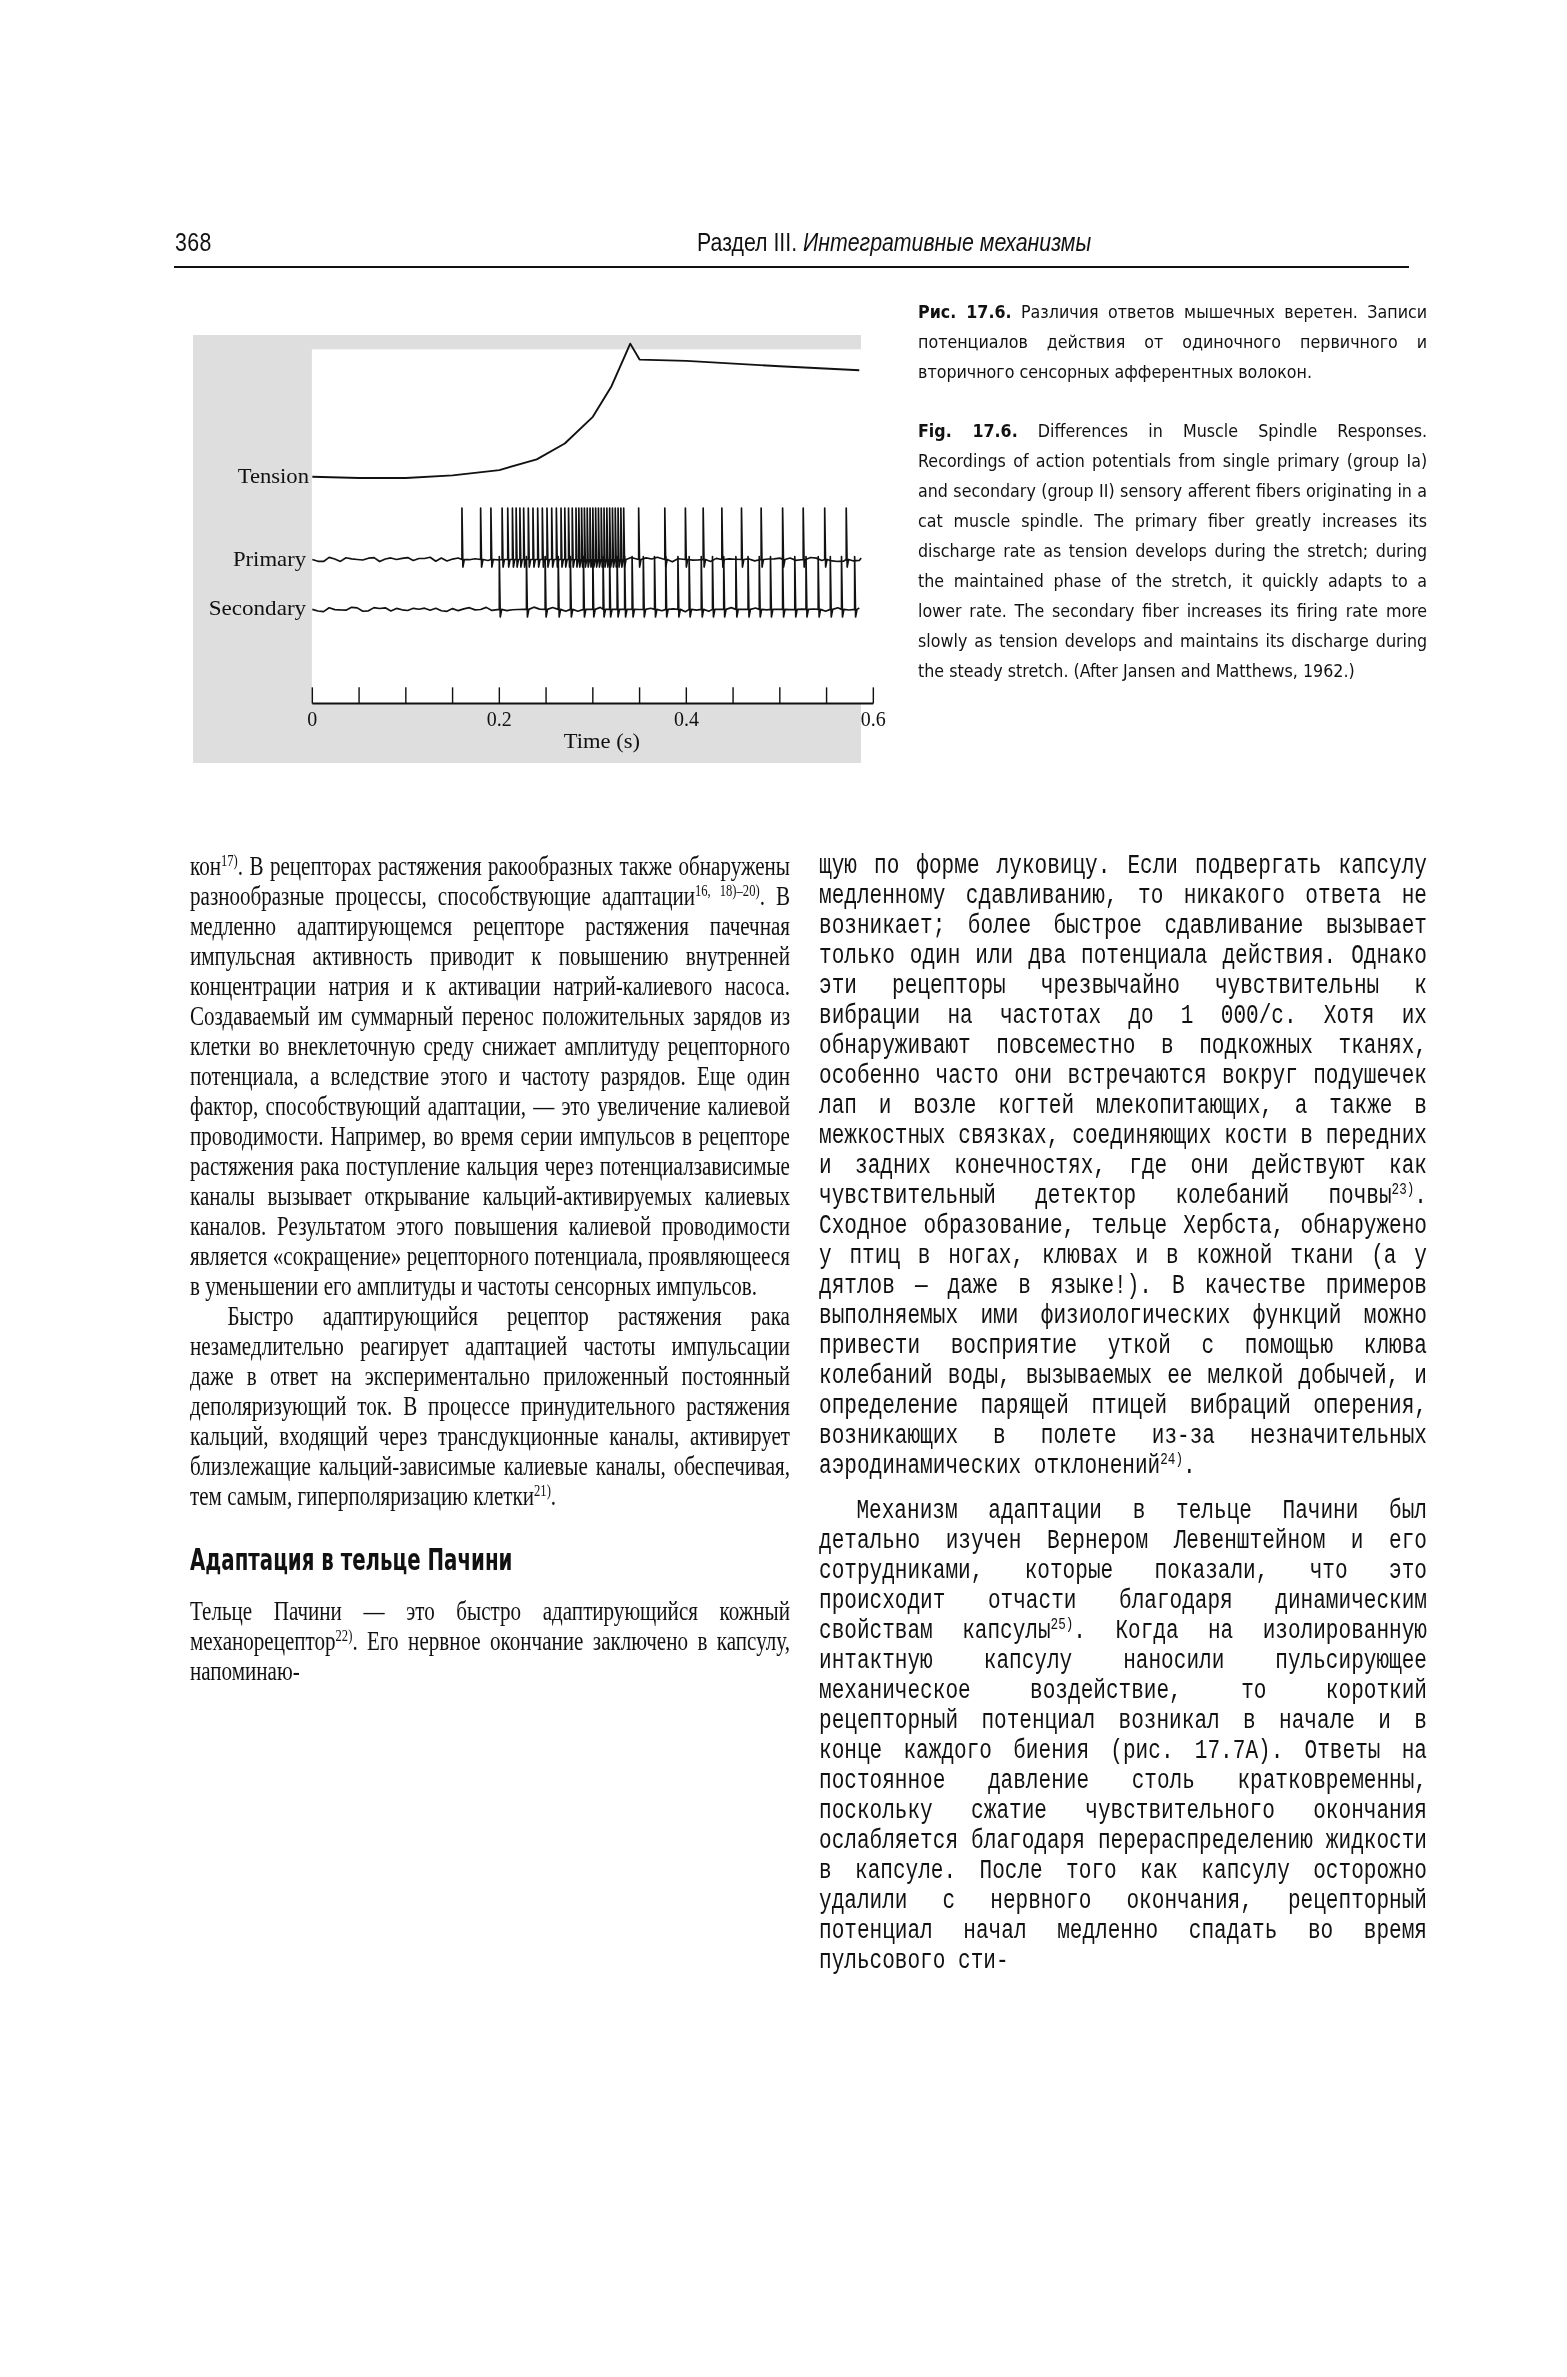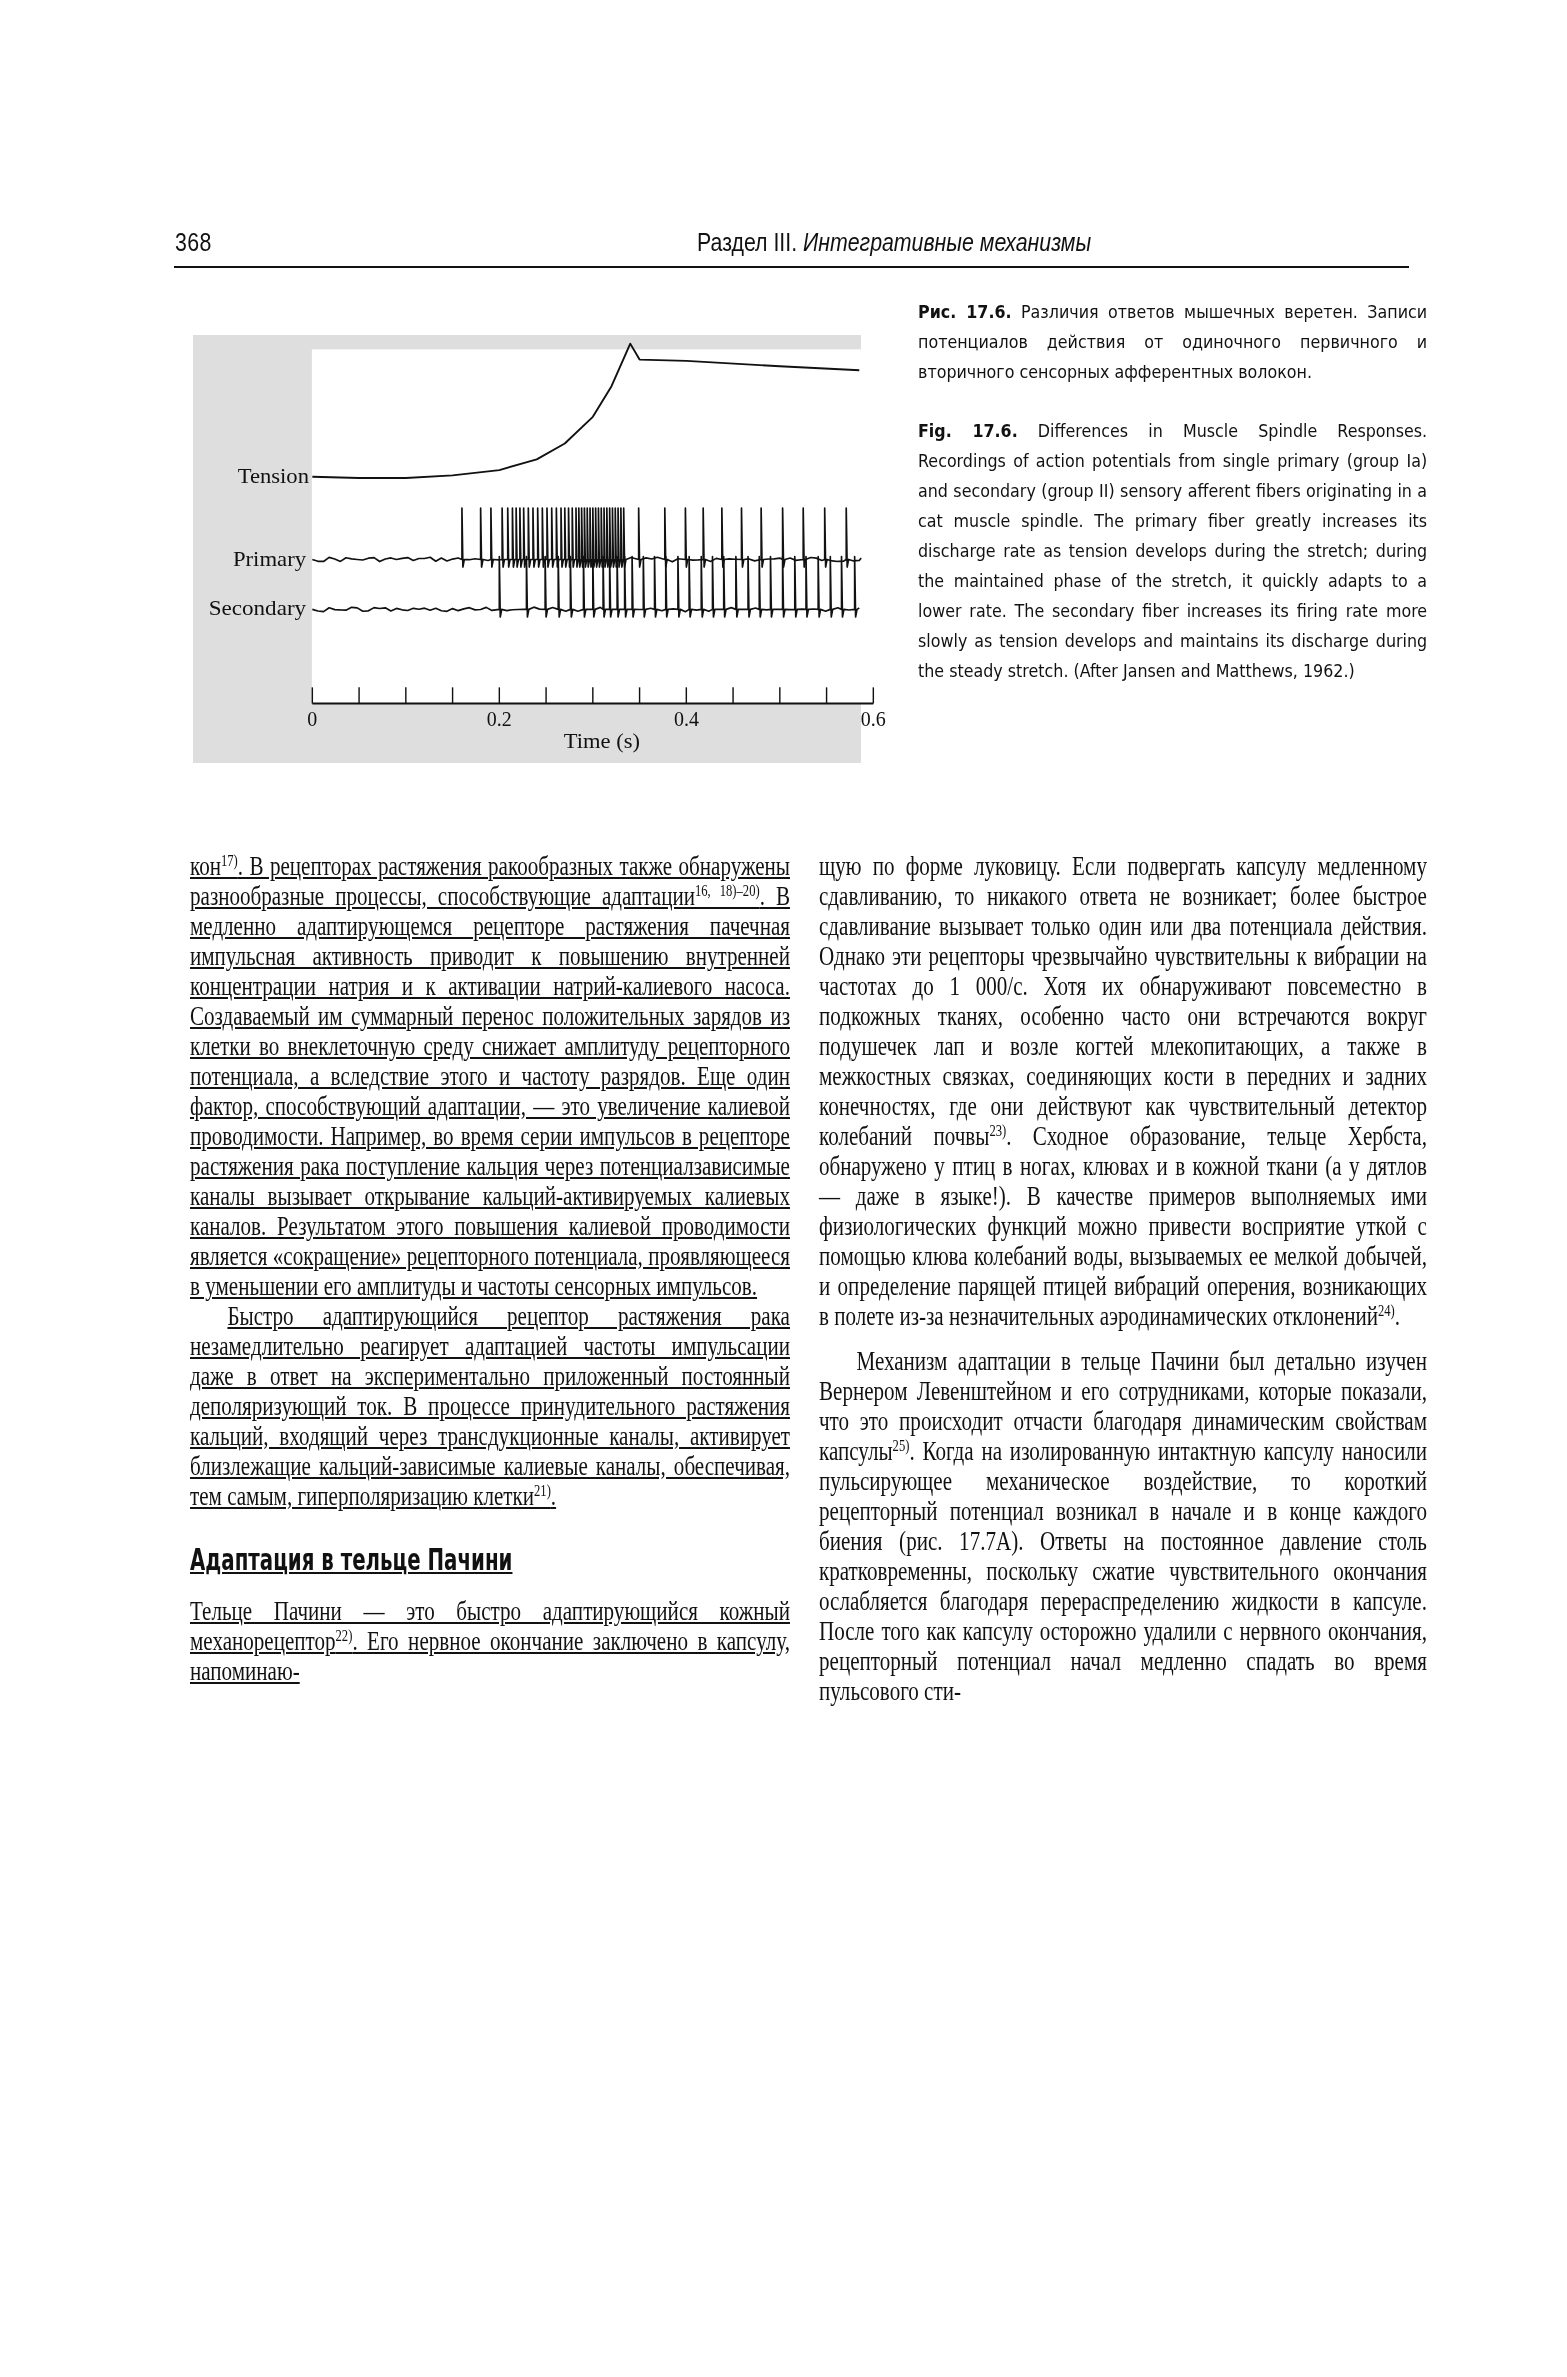--- a/index.html
+++ b/index.html
@@ -38,22 +38,22 @@
   .caption p { margin: 0; }
   .caption .label { font-weight: bold; }
   .caption .ru { margin-bottom: 28.5px; }
 
   .col {
     position: absolute; top: 851px; font-size: 27px; line-height: 30px;
     text-align: justify; hyphens: manual;
   }
   .col p { margin: 0; }
   .col .indent { text-indent: 48px; }
-  .col-left { left: 190px; width: 600px; text-decoration: underline; }
-  .col-right { left: 819px; width: 608px; }
+  .col-left { left: 190px; width: 600px; }
+  .col-right { left: 819px; width: 608px; font-family: Liberation Mono, monospace; }
   sup { font-size: 0.6em; line-height: 0; vertical-align: 0.55em; }
   .section-heading {
     font-family: "DejaVu Sans", "Liberation Sans", sans-serif;
     font-weight: bold; font-size: 29.5px; line-height: 33px;
     margin: 33px 0 19px 0;
     transform: scaleX(0.86); transform-origin: left top; white-space: nowrap;
   }
   .para-gap { margin-top: 15px !important; }
   .squeeze { display: block; transform: scaleX(0.78); transform-origin: left top; width: 128.2%; }
 </style>

